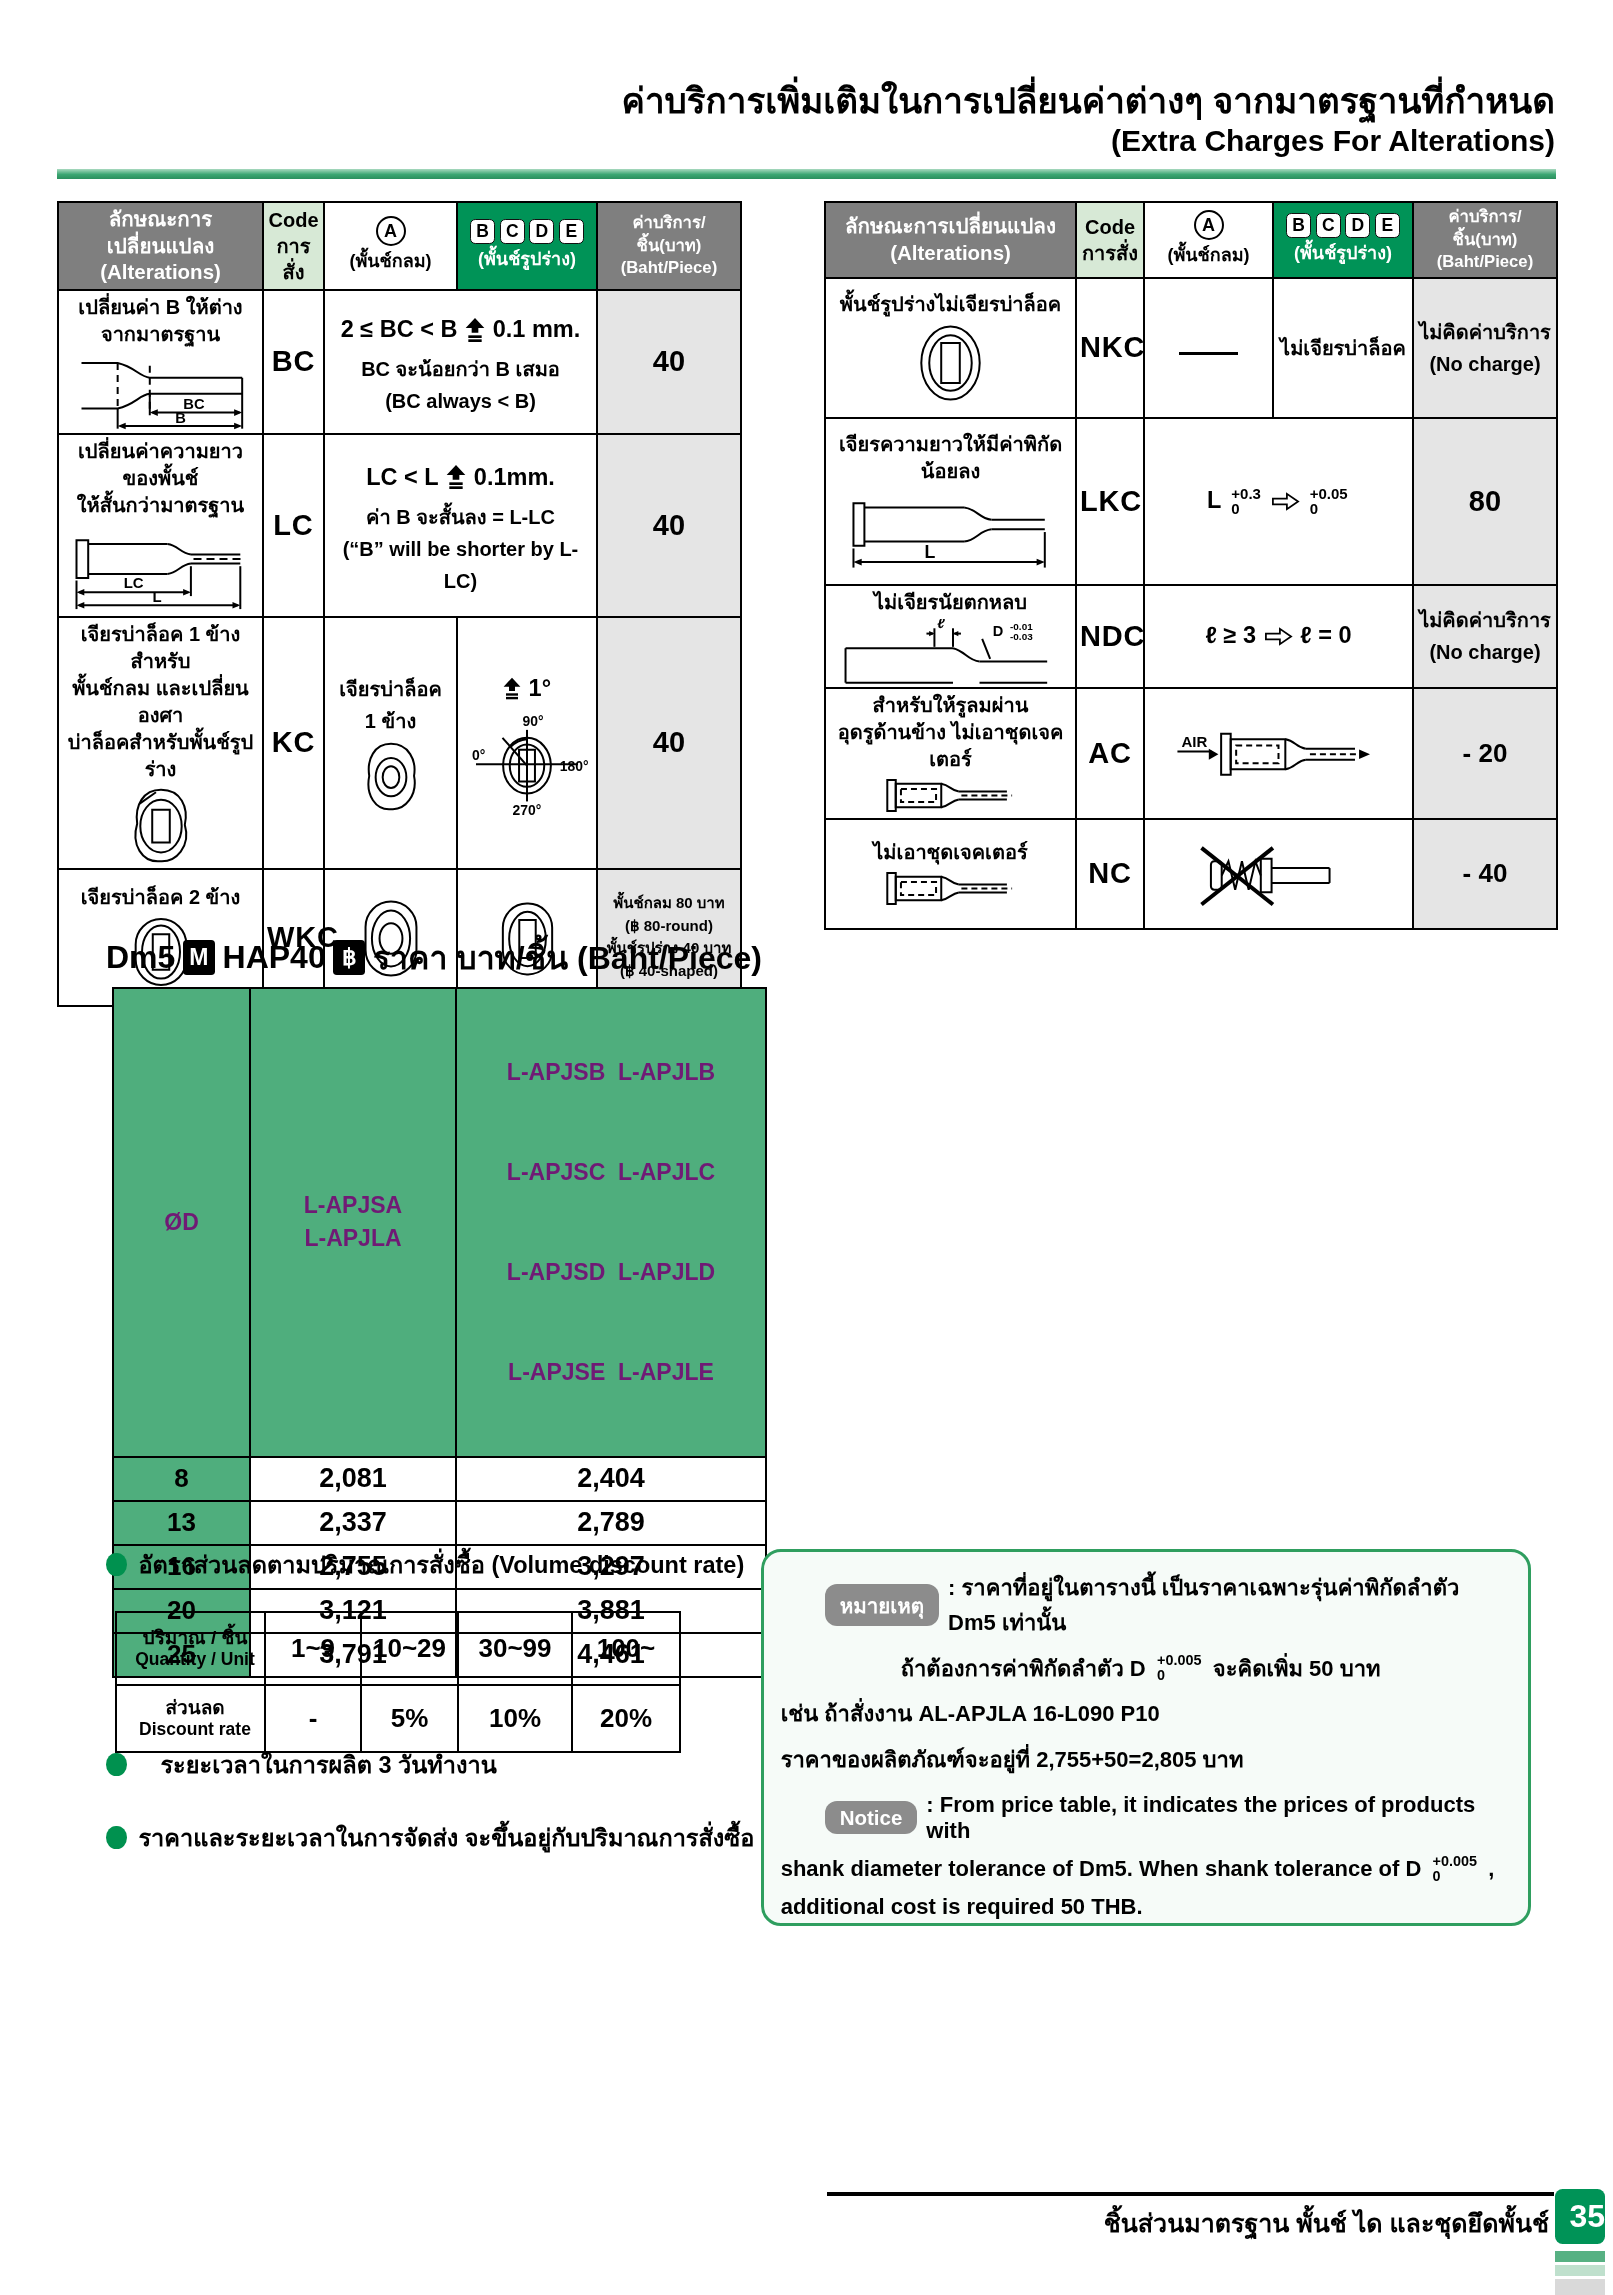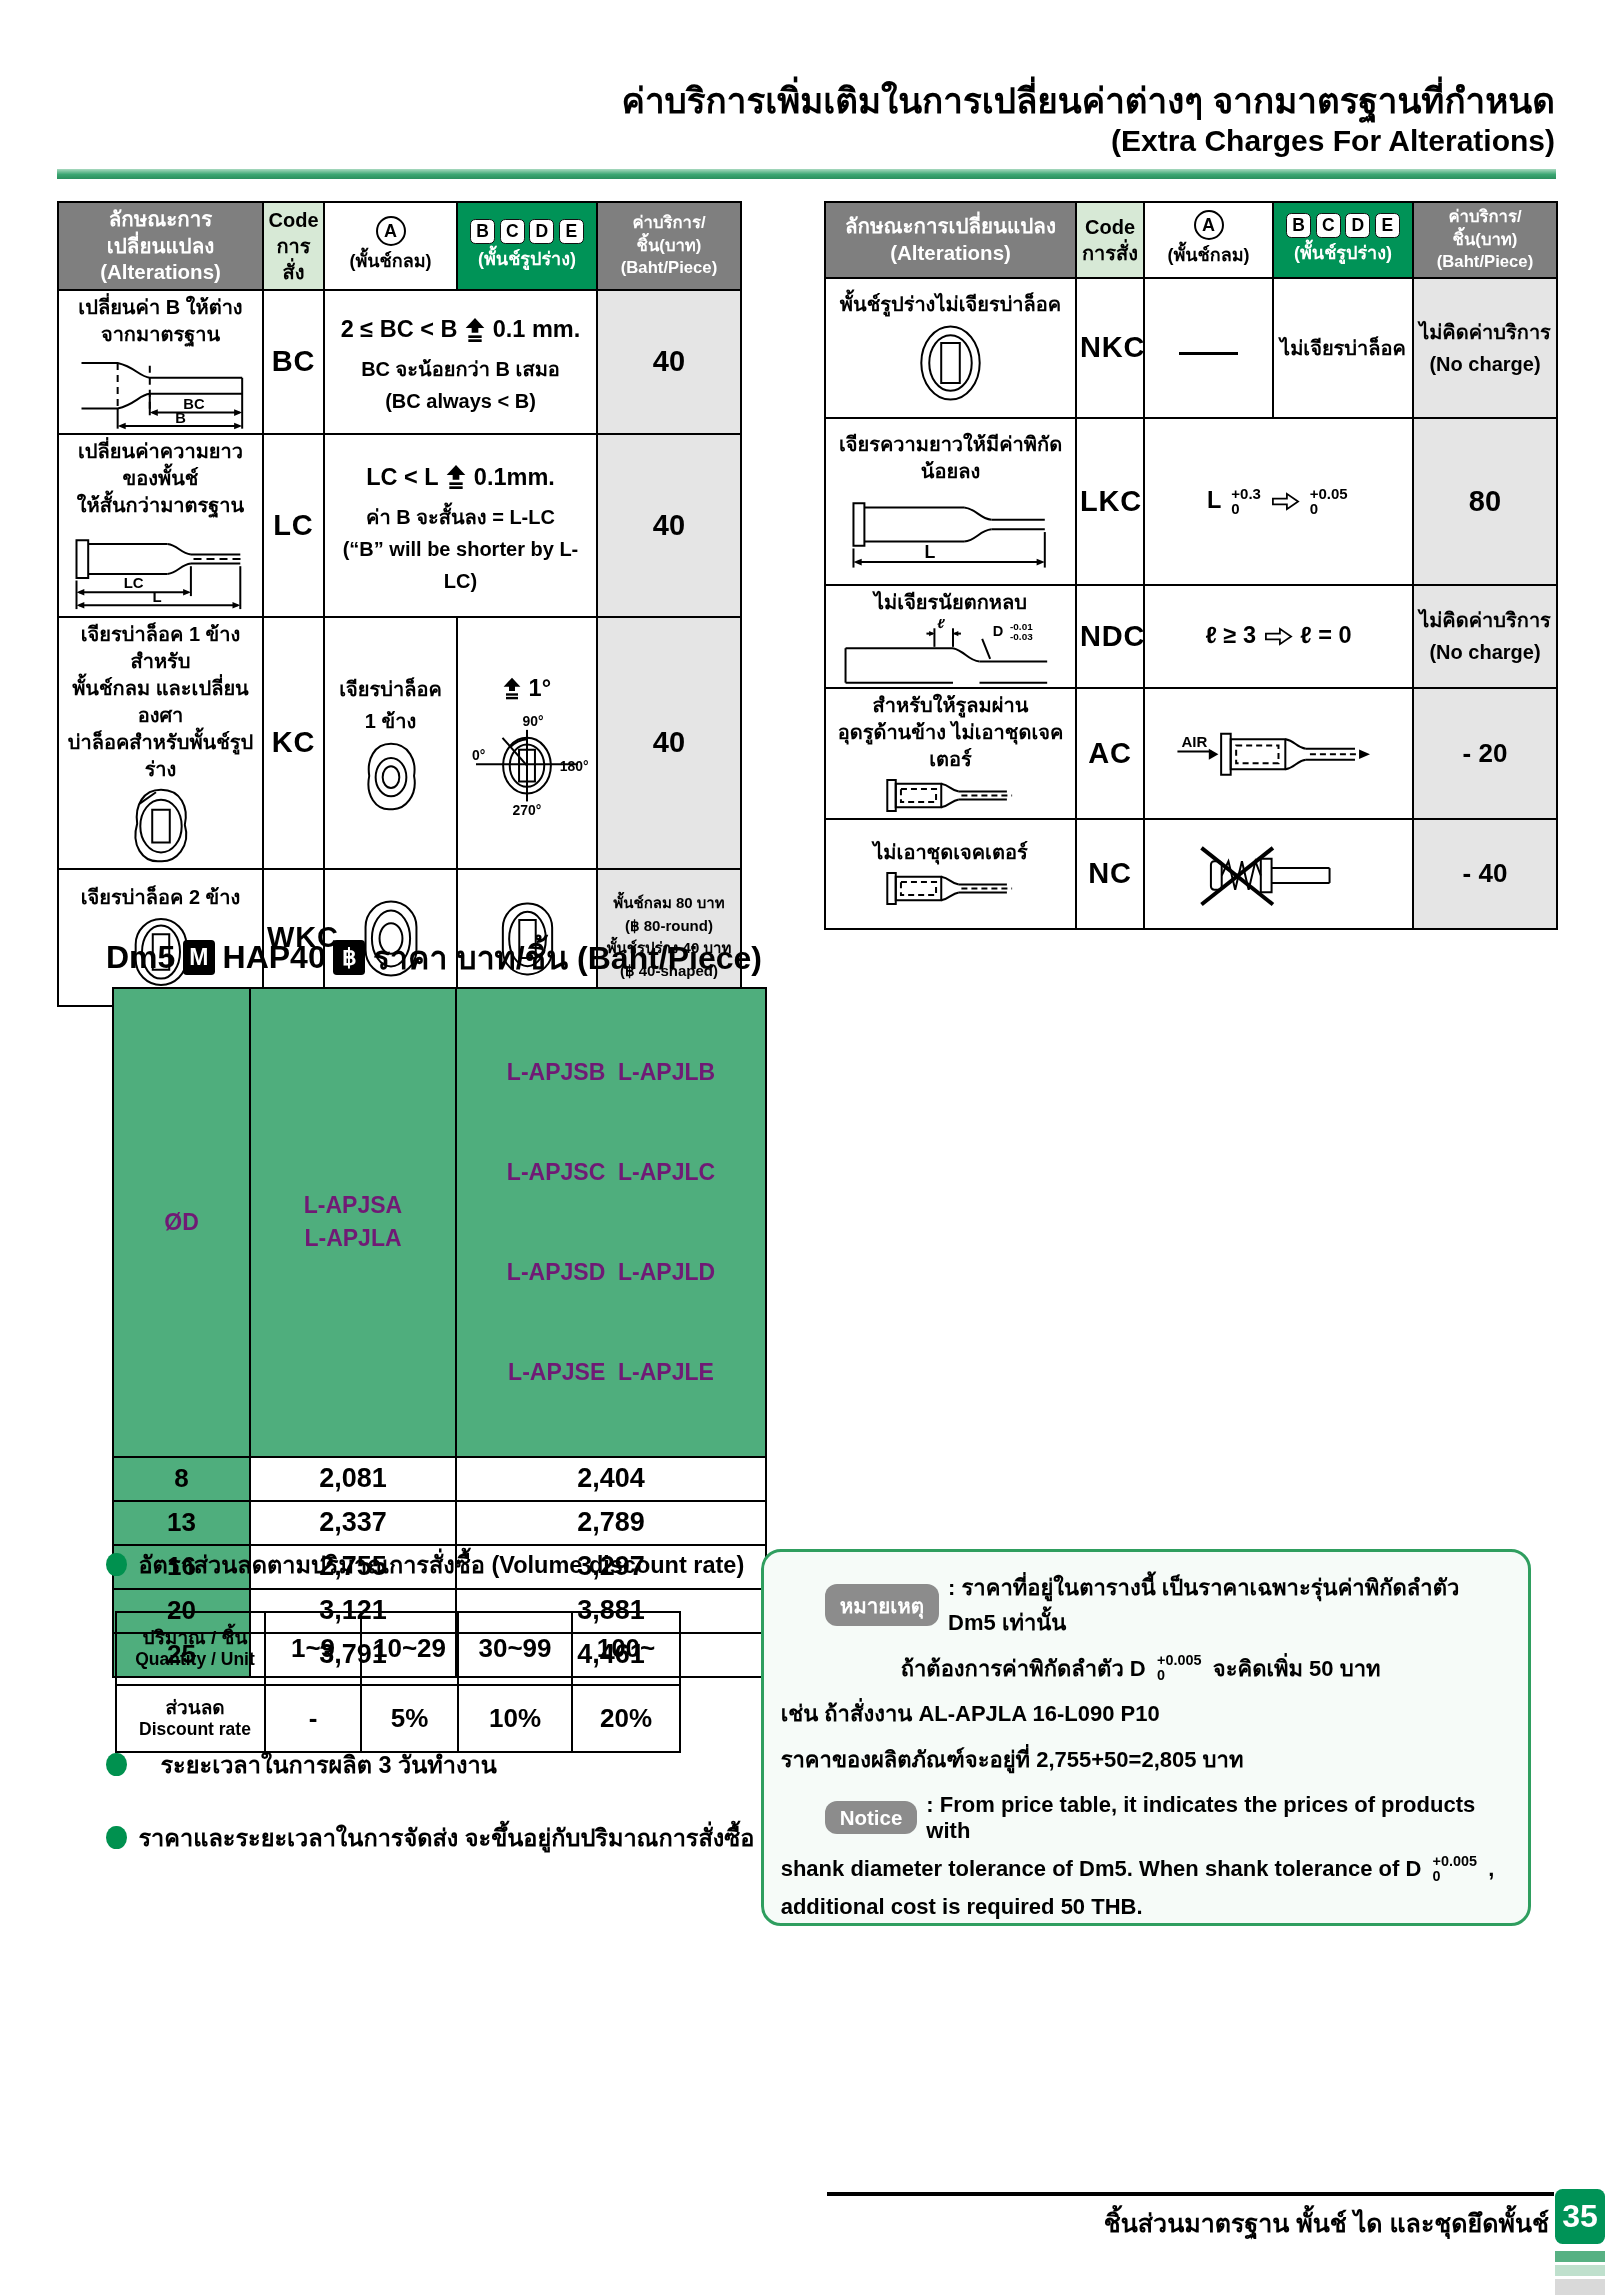--- a/index.html
+++ b/index.html
@@ -78,21 +78,21 @@
   .badge { display:inline-flex; background:#8c8c8c; color:#fff; border-radius:12px; padding:4.6px 15px;
            font-size:20.5px; font-weight:bold; align-items:center;margin-left:44px; }
   .nline { display:flex; align-items:center; gap:9px; margin-bottom:10.6px; flex-wrap:nowrap; }
   .nindent { margin-left:120px; }
   .notice-box .tol { font-size:14.4px; }
 
   
   .footer-rule { position:absolute; left:827px; top:2192px; width:727px; height:3.8px; background:#000; }
   .footer-text { position:absolute; top:2203px; right:65px; font-size:25px; font-weight:bold; }
   .page-tab { position:absolute; left:1555px; top:2189px; width:50px; height:55px; background:#009357;
-              border-radius:7.6px; color:#fff; display:flex; align-items:center; justify-content:center;
+              border-radius:7.6px; color:#fff; display:flex; align-items:center; justify-content:flex-end;
               font-size:32px; font-weight:bold; }
   .tab-s1 { position:absolute; left:1555px; top:2251px; width:50px; height:10.6px; background:#57b183; }
   .tab-s2 { position:absolute; left:1555px; top:2265px; width:50px; height:10.6px; background:#bfe0cd; }
   .tab-s3 { position:absolute; left:1555px; top:2279px; width:50px; height:16.7px; background:#d9d9d9; }
 </style>
 </head>
 <body>
 
 <div class="page">
 

